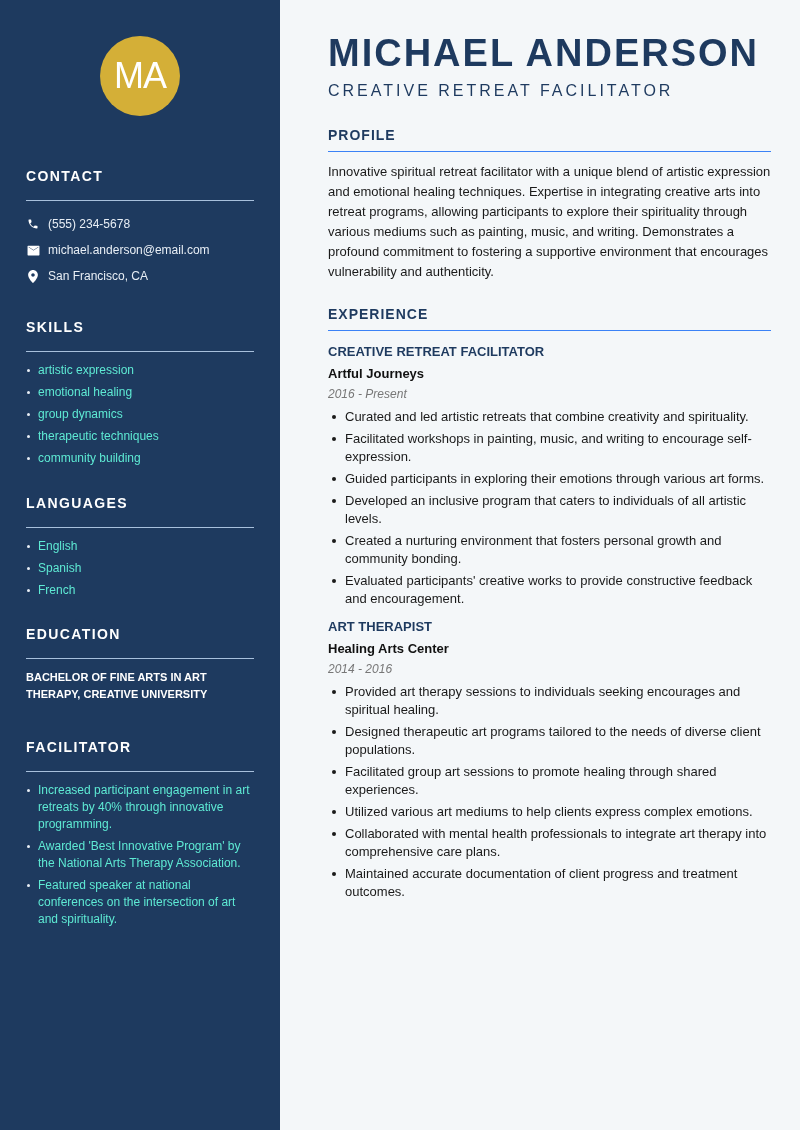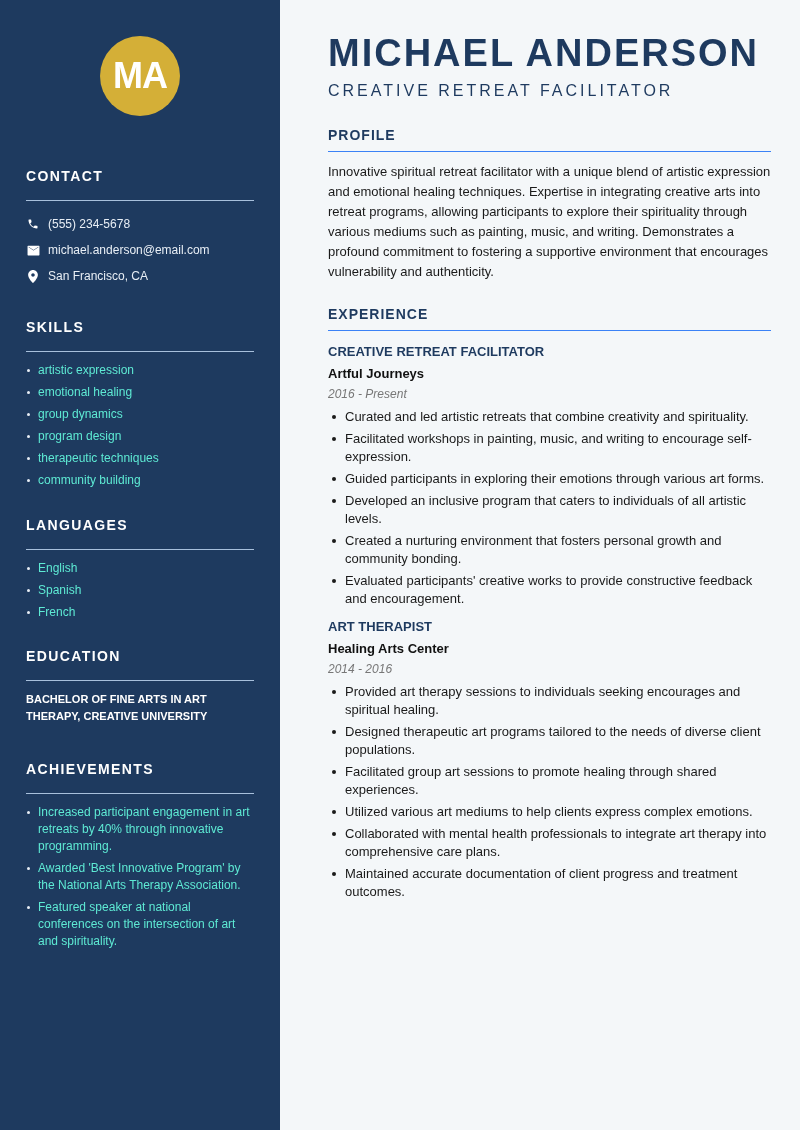--- a/index.html
+++ b/index.html
@@ -19,21 +19,21 @@
     background: #1e3a5f;
     color: #ffffff;
     padding: 36px 26px 0 26px;
     position: relative;
   }
   .avatar {
     width: 80px; height: 80px; border-radius: 50%;
     background: #d4af37;
     margin: 0 auto;
     display: flex; align-items: center; justify-content: center;
-    color: #ffffff; font-weight: bold; font-size: 36px;
+    color: #ffffff; font-weight: normal; font-size: 36px;
     letter-spacing: -1px;
   }
   .side-section { margin-top: 50px; }
   .side-section.first { margin-top: 52px; }
   .side-heading {
     font-weight: bold; font-size: 14px; letter-spacing: 1.4px;
     color: #ffffff; padding-bottom: 16px;
     border-bottom: 1.5px solid #a8c0dc;
     margin-bottom: 10px;
   }
@@ -134,42 +134,41 @@
         <span>San Francisco, CA</span>
       </div>
     </section>
 
     <section class="skills-section">
       <h3 class="side-heading">SKILLS</h3>
       <ul class="side-list">
         <li>artistic expression</li>
         <li>emotional healing</li>
         <li>group dynamics</li>
-        <li>program design</li>
         <li>therapeutic techniques</li>
         <li>community building</li>
       </ul>
     </section>
 
     <section class="lang-section">
       <h3 class="side-heading">LANGUAGES</h3>
       <ul class="side-list">
         <li>English</li>
         <li>Spanish</li>
         <li>French</li>
       </ul>
     </section>
 
     <section class="edu-section">
       <h3 class="side-heading">EDUCATION</h3>
       <p class="edu-text">BACHELOR OF FINE ARTS IN ART THERAPY, CREATIVE UNIVERSITY</p>
     </section>
 
     <section class="ach-section">
-      <h3 class="side-heading">ACHIEVEMENTS</h3>
+      <h3 class="side-heading">FACILITATOR</h3>
       <ul class="side-list ach-list">
         <li>Increased participant engagement in art retreats by 40% through innovative programming.</li>
         <li>Awarded 'Best Innovative Program' by the National Arts Therapy Association.</li>
         <li>Featured speaker at national conferences on the intersection of art and spirituality.</li>
       </ul>
     </section>
   </aside>
 
   <main class="main">
     <h1 class="name">MICHAEL ANDERSON</h1>

